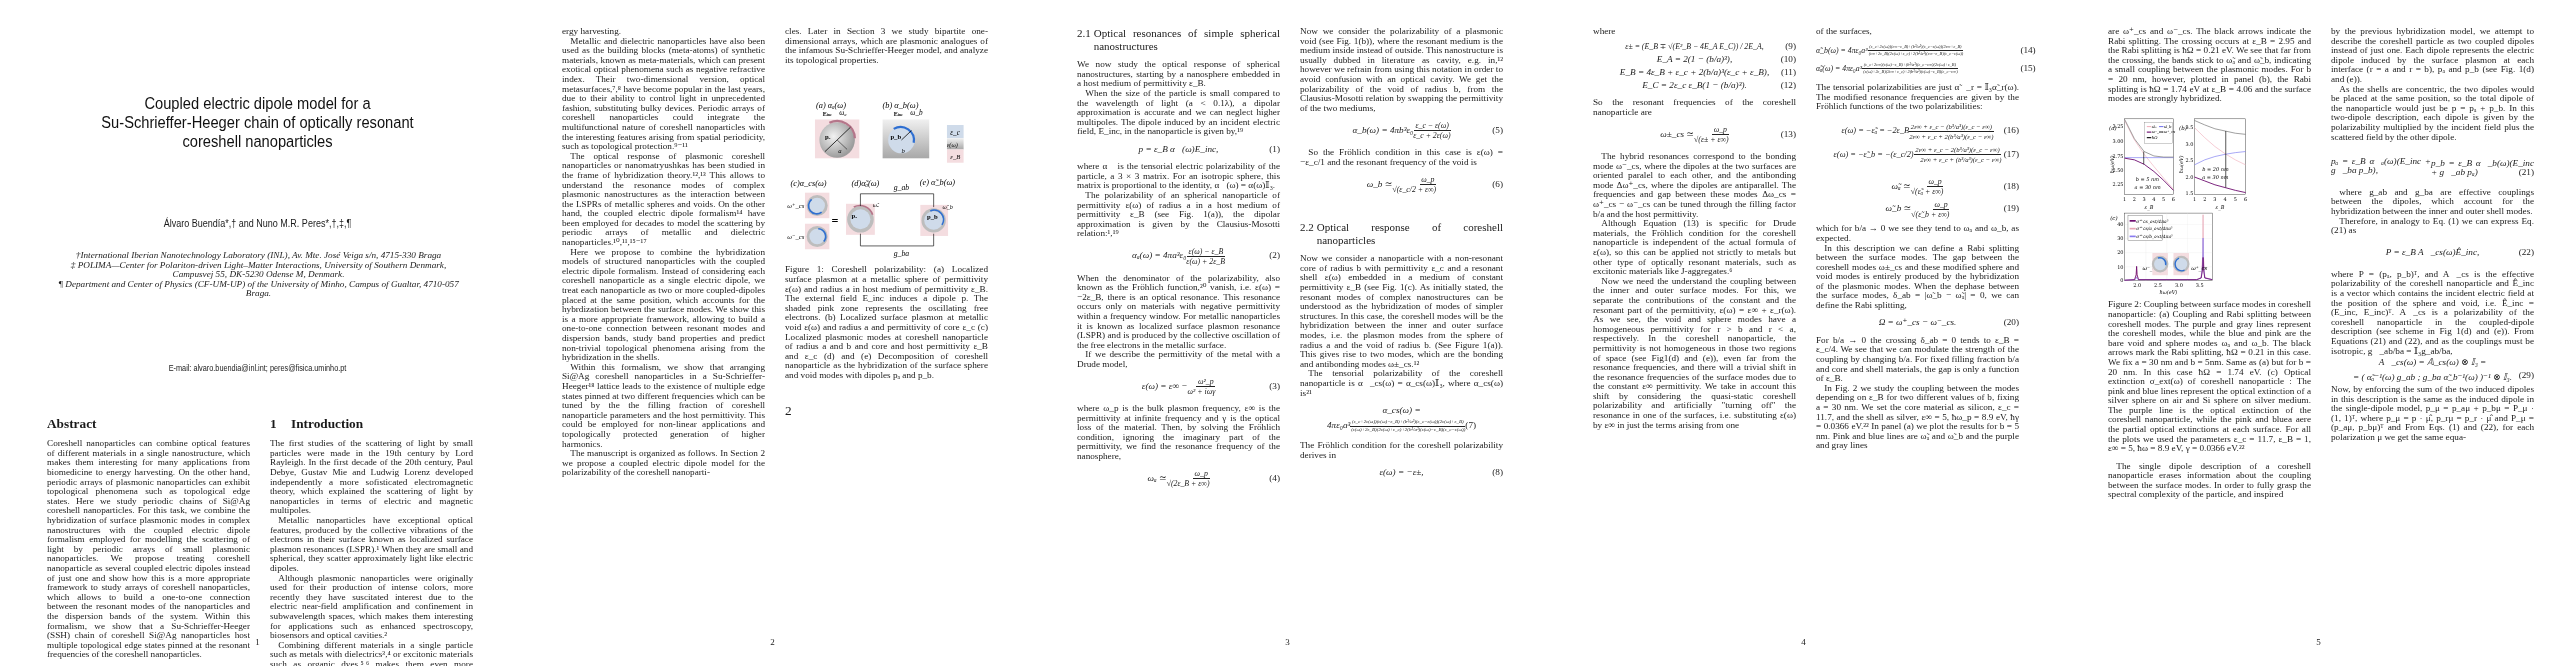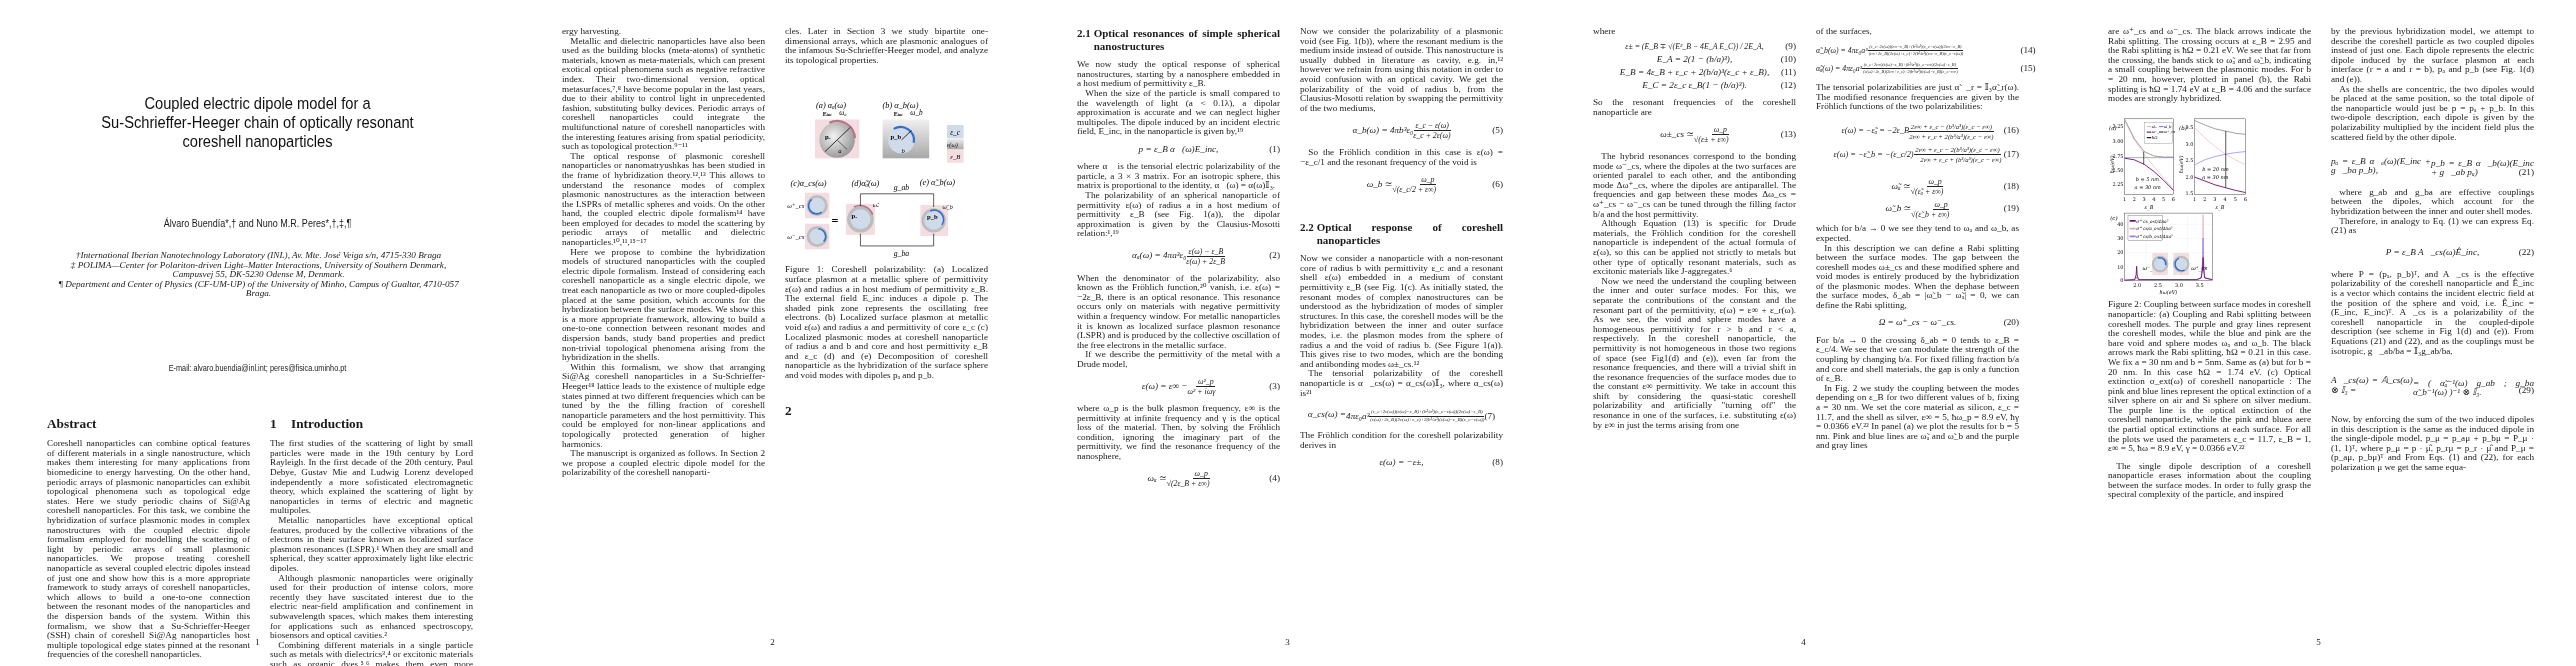--- a/index.html
+++ b/index.html
@@ -10,21 +10,21 @@
 .col{position:absolute;width:203px;font-size:9.2px;line-height:9.6px;text-align:justify;hyphens:auto}
 .colL{left:47px}.colR{left:270px}
 .col p{margin:0}
 .col p.ind{text-indent:8.3px}
 .pnum{position:absolute;left:0;width:100%;text-align:center;top:637px;font-size:9px}
 .title{position:absolute;left:0;width:515px;top:94px;text-align:center;font-family:"Liberation Sans","DejaVu Sans",sans-serif;font-size:16.7px;line-height:19px;font-weight:normal;color:#111;transform:scaleX(0.88)}
 .authors{position:absolute;left:0;width:515px;top:217px;text-align:center;font-family:"Liberation Sans",sans-serif;font-size:10.6px;transform:scaleX(0.85)}
 .affil{position:absolute;left:50px;width:417px;top:251px;text-align:center;font-style:italic;font-size:9.2px;line-height:9.6px}
 .email{position:absolute;left:0;width:515px;top:363px;text-align:center;font-family:"Liberation Sans",sans-serif;font-size:8.6px;transform:scaleX(0.85)}
 .h1{font-weight:bold;font-size:13.3px;line-height:14.5px;margin-bottom:7.8px;transform-origin:left;font-family:"Liberation Serif",serif}
-.h2{font-weight:bold;font-size:11px;line-height:13.3px;margin-bottom:6.7px;display:flex}
+.h2{font-weight:normal;font-size:11px;line-height:13.3px;margin-bottom:6.7px;display:flex}
 .h2 .n{width:28px;flex:none}
 .sidebar{position:absolute;left:2.8px;top:311px;transform:rotate(-90deg);transform-origin:0 0;font-size:13.3px;color:#8a8a8a;white-space:nowrap;letter-spacing:0.6px;width:333px}
 .eq{display:flex;justify-content:center;align-items:center;position:relative;margin:7.8px 0;font-style:italic}
 .eq .no{position:absolute;right:0;font-style:normal}
 .frac{display:inline-flex;flex-direction:column;align-items:flex-end;vertical-align:middle;font-size:7.8px;line-height:9px}
 .frac .num{border-bottom:0.6px solid #222;padding:0 1.7px}
 .small{font-size:6.7px}
 .fig{position:relative}
 .cap{font-size:9.2px;line-height:9.6px;text-align:justify}
 .chart svg text{font-family:"DejaVu Serif",serif}
@@ -219,21 +219,21 @@
           <span>√(ε_c/2 + ε∞)</span>
         </span>
       <span class="no">(6)</span>
     </div>
     <div class="h2" style="margin-top:27px">
       <span class="n" style="width:16.7px">2.2</span>
       <span>Optical response of coreshell nanoparticles</span>
     </div>
     <p>Now we consider a nanoparticle with a non-resonant core of radius b with permittivity ε_c and a resonant shell ε(ω) embedded in a medium of constant permittivity ε_B (see Fig. 1(c). As initially stated, the resonant modes of complex nanostructures can be understood as the hybridization of modes of simpler structures. In this case, the coreshell modes will be the hybridization between the inner and outer surface modes, i.e.  the plasmon modes from the sphere of radius a and the void of radius b.  (See Figure 1(a)).  This gives rise to two modes, which are the bonding and antibonding modes ω±_cs.¹²</p>
     <p class="ind">The tensorial polarizability of the coreshell nanoparticle is α⃡_cs(ω) = α_cs(ω)𝕀₃, where α_cs(ω) is²¹</p>
-    <div class="eq" style="flex-direction:row">
+    <div class="eq" style="flex-direction:column">
       <span>α_cs(ω) =</span>
       <div style="display:flex;align-items:center;margin-top:3.3px">
         <span>4πε₀a³</span>
         <span class="frac small" style="font-size:5px;line-height:6.7px">
             <span class="num">(ε_c+2ε(ω))(ε(ω)−ε_B)+(b³/a³)(ε_c−ε(ω))(2ε(ω)+ε_B)</span>
             <span>(ε(ω)+2ε_B)(2ε(ω)+ε_c)+2(b³/a³)(ε(ω)−ε_B)(ε_c−ε(ω))</span>
           </span>
         <span style="font-style:normal">(7)</span>
       </div>
     </div>
@@ -480,21 +480,21 @@
       <span style="margin-top:4.4px">p_b = ε_B α⃡_b(ω)(E_inc + g⃡_ab pₐ)</span>
       <span class="no" style="bottom:0">(21)</span>
     </div>
     <p class="ind">where g_ab and g_ba are effective couplings between the dipoles, which account for the hybridization between the inner and outer shell modes.</p>
     <p class="ind">Therefore, in analogy to Eq. (1) we can express Eq. (21) as</p>
     <div class="eq" style="margin:12.2px 0">
         <span>P = ε_B A⃡_cs(ω)Ê_inc,</span>
         <span class="no">(22)</span>
       </div>
     <p>where P = (pₐ, p_b)ᵀ, and A⃡_cs is the effective polarizability of the coreshell nanoparticle and Ê_inc is a vector which contains the incident electric field at the position of the sphere and void, i.e. Ê_inc = (E_inc, E_inc)ᵀ. A⃡_cs is a polarizability of the coreshell nanoparticle in the coupled-dipole description (see scheme in Fig 1(d) and (e)). From Equations (21) and (22), and as the couplings must be isotropic, g⃡_ab/ba = 𝕀₃g_ab/ba,</p>
-    <div class="eq" style="flex-direction:row;margin:17px 0">
+    <div class="eq" style="flex-direction:column;margin:2px 0">
       <span>A⃡_cs(ω) = 𝔸_cs(ω) ⊗ 𝕀₃ =</span>
       <span style="margin-top:5.6px">= ( α̃ₐ⁻¹(ω)   g_ab ; g_ba   α̃_b⁻¹(ω) )⁻¹ ⊗ 𝕀₃.</span>
       <span class="no" style="bottom:2.2px">(29)</span>
     </div>
     <p>Now, by enforcing the sum of the two induced dipoles in this description is the same as the induced dipole in the single-dipole model, p_μ = p_aμ + p_bμ = P_μ · (1, 1)ᵀ, where p_μ = p · μ̂, p_rμ = p_r · μ̂ and P_μ = (p_aμ, p_bμ)ᵀ and From Eqs.  (1) and (22), for each polarization μ we get the same equa-</p>
   </div>
   <div class="pnum">5</div>
 </div>
 
 

